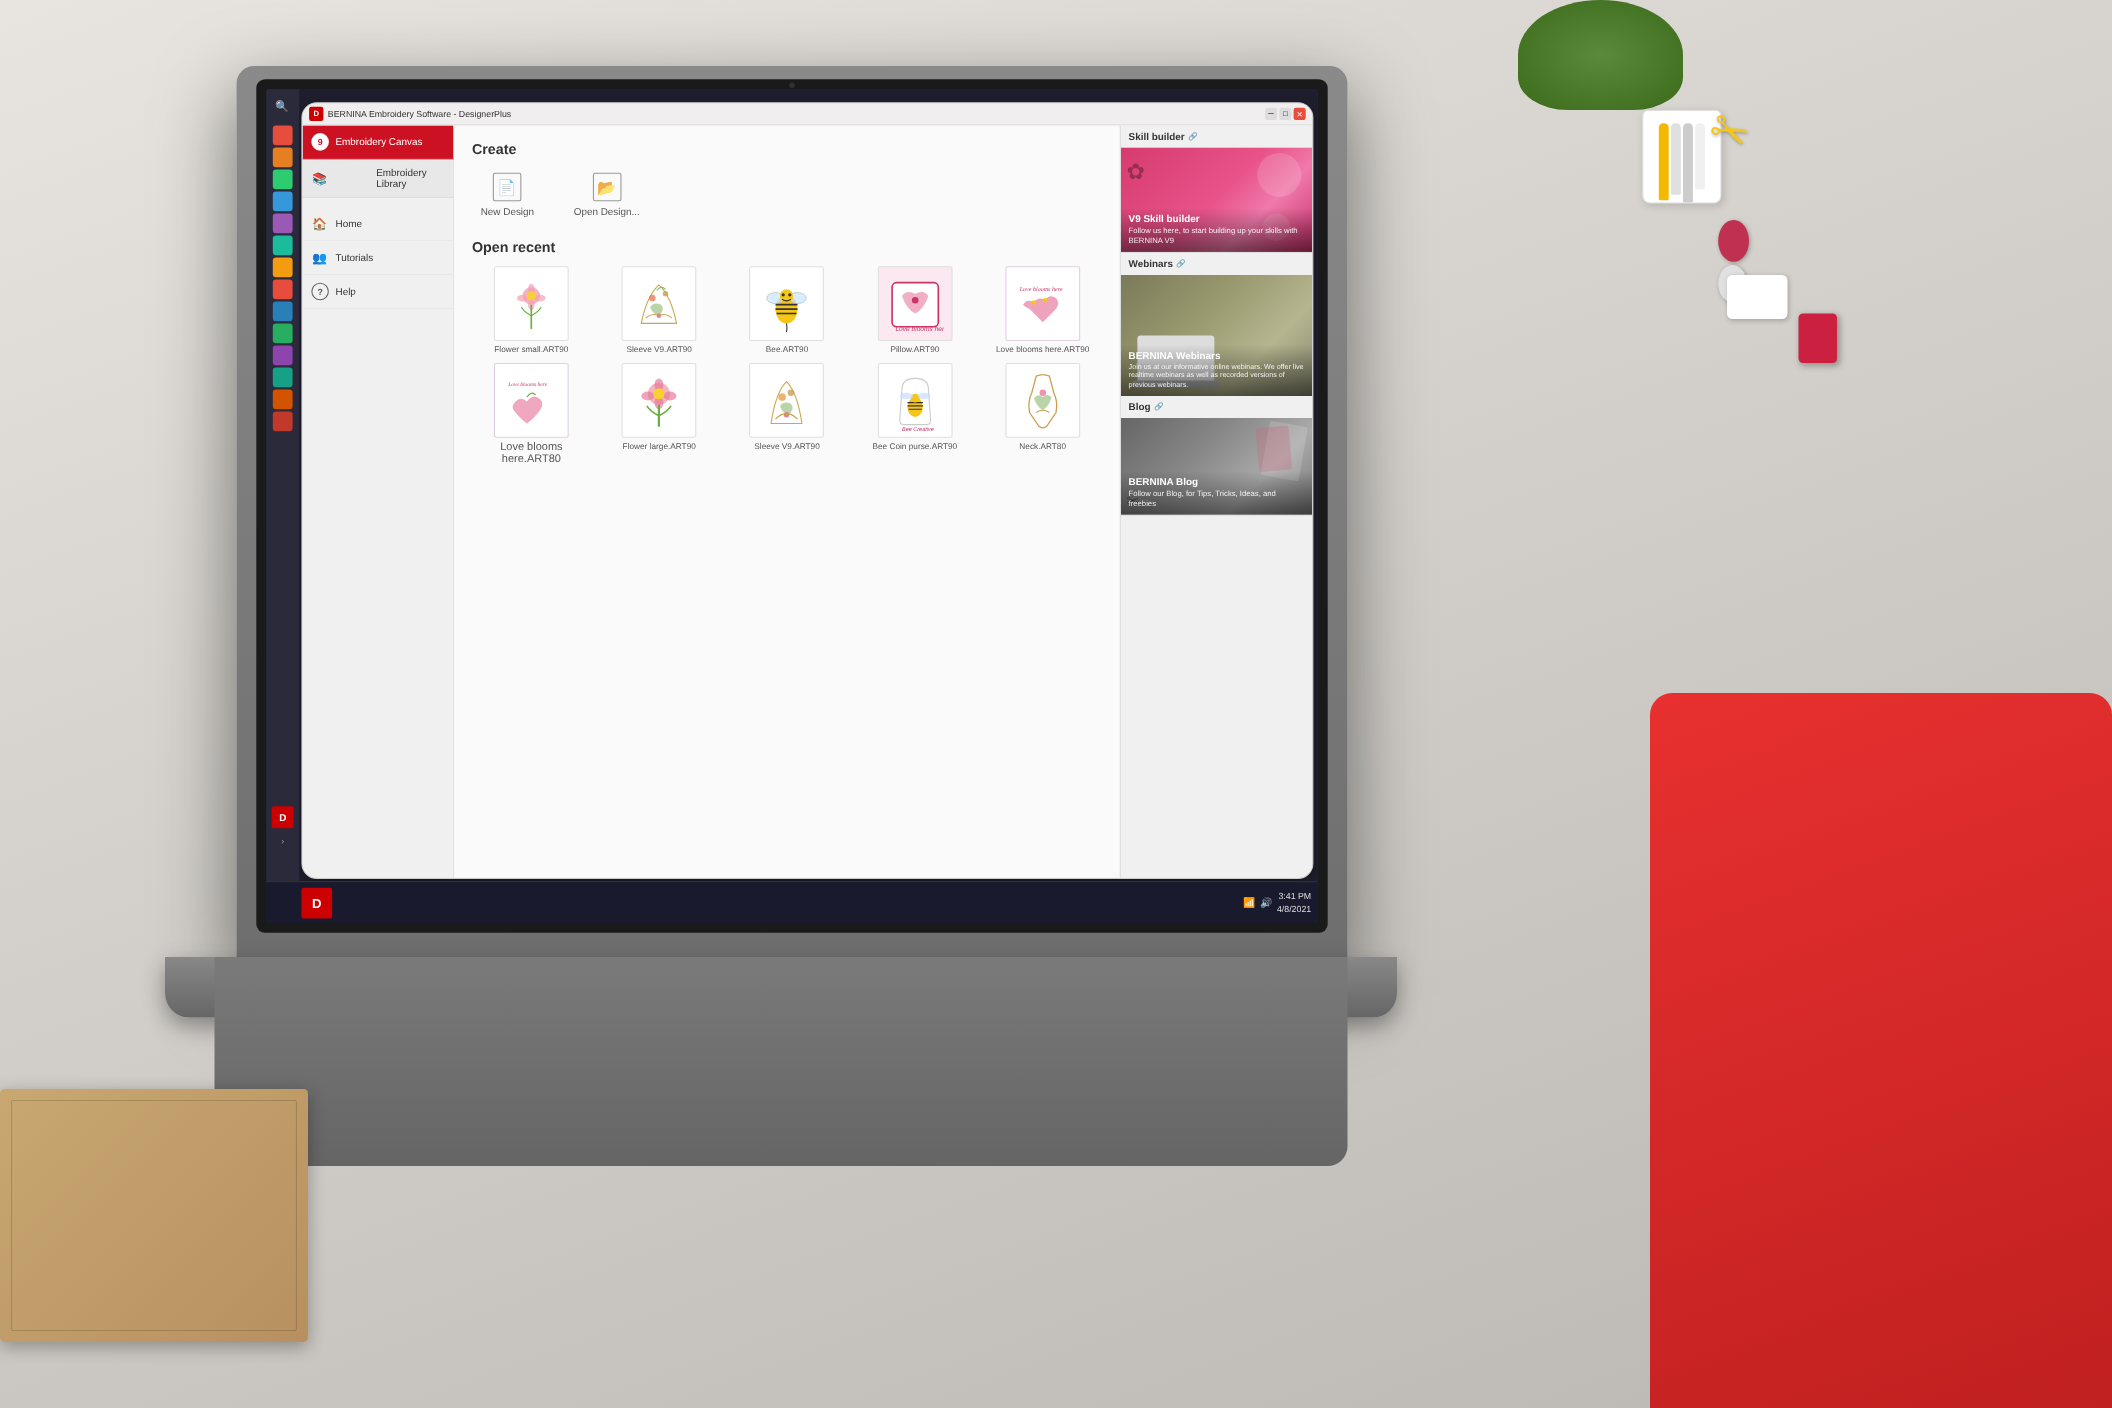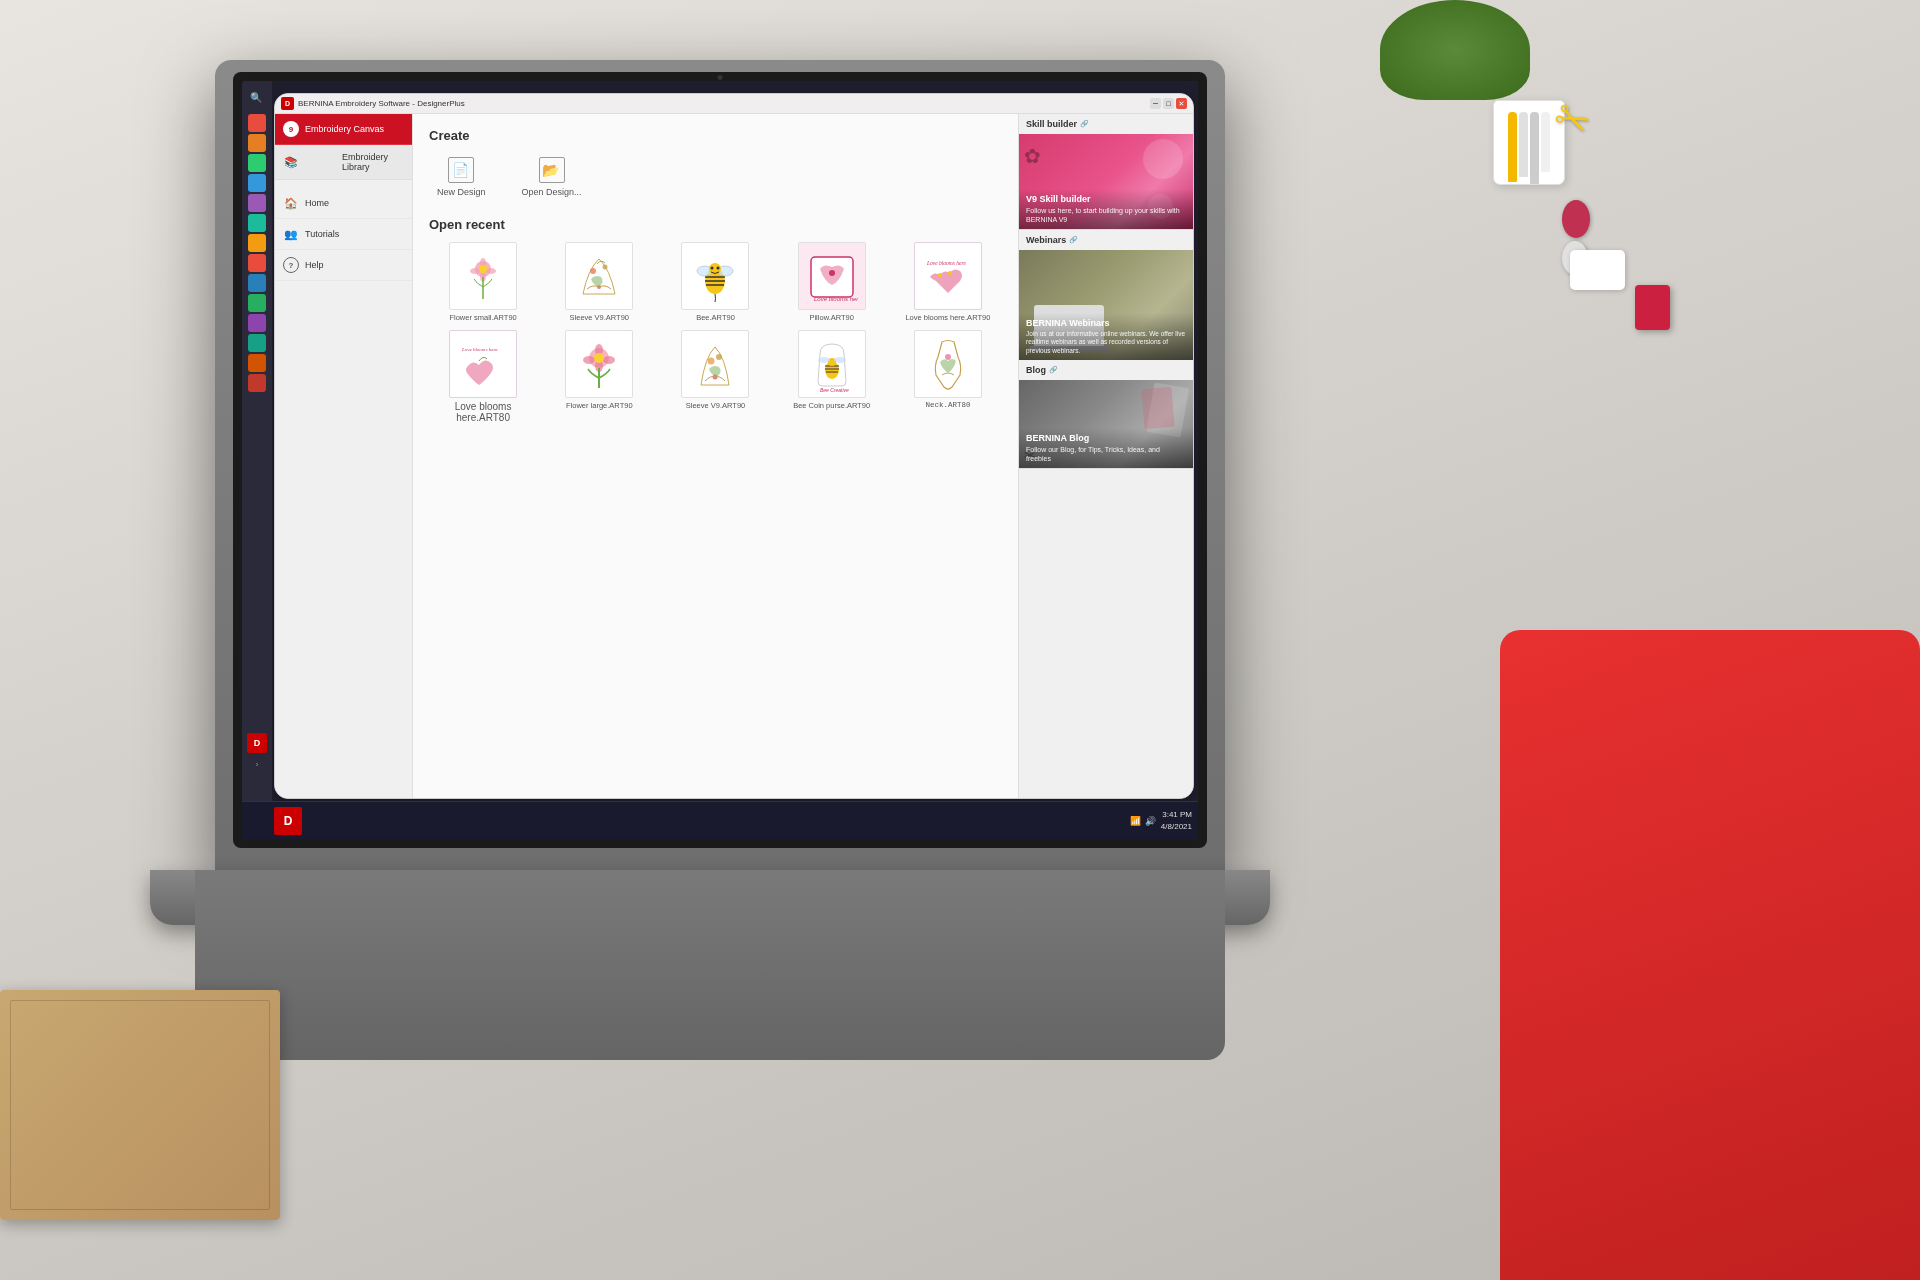--- a/index.html
+++ b/index.html
@@ -314,21 +314,21 @@
 
                 <div style="display:flex;flex-direction:column;align-items:center;gap:3px;cursor:pointer;">
                   <div style="width:68px;height:68px;background:white;border:1px solid #e0e0e0;border-radius:2px;display:flex;align-items:center;justify-content:center;overflow:hidden;">
                     <svg width="52" height="55" viewBox="0 0 52 55">
                       <path d="M20,5 Q26,2 32,5 L36,20 Q40,28 38,38 L30,50 Q26,54 22,50 L14,38 Q12,28 16,20 Z" fill="none" stroke="#c8a050" stroke-width="1.2"></path>
                       <path d="M18,25 Q22,20 26,24 Q30,20 34,24 Q32,32 26,36 Q20,32 18,25Z" fill="#8ab870" opacity="0.6"></path>
                       <circle cx="26" cy="20" r="3" fill="#e87a9a" opacity="0.8"></circle>
                       <path d="M20,38 Q26,34 32,38" stroke="#c8a050" stroke-width="1" fill="none"></path>
                     </svg>
                   </div>
-                  <span style="font-size:7.5px;color:#555;text-align:right;font-family:Liberation Mono, monospace;">Neck.ART80</span>
+                  <span style="font-size:7.5px;color:#555;text-align:right;">Neck.ART80</span>
                 </div>
               </div>
             </div>
           </div>
 
           <div style="width:175px;background:#f0f0f0;border-left:1px solid #ddd;overflow-y:auto;flex-shrink:0;">
 
             <div style="border-bottom:1px solid #ddd;">
               <div style="display:flex;align-items:center;gap:3px;padding:5px 7px;font-size:9px;font-weight:600;color:#333;">
                 <span>Skill builder</span>

